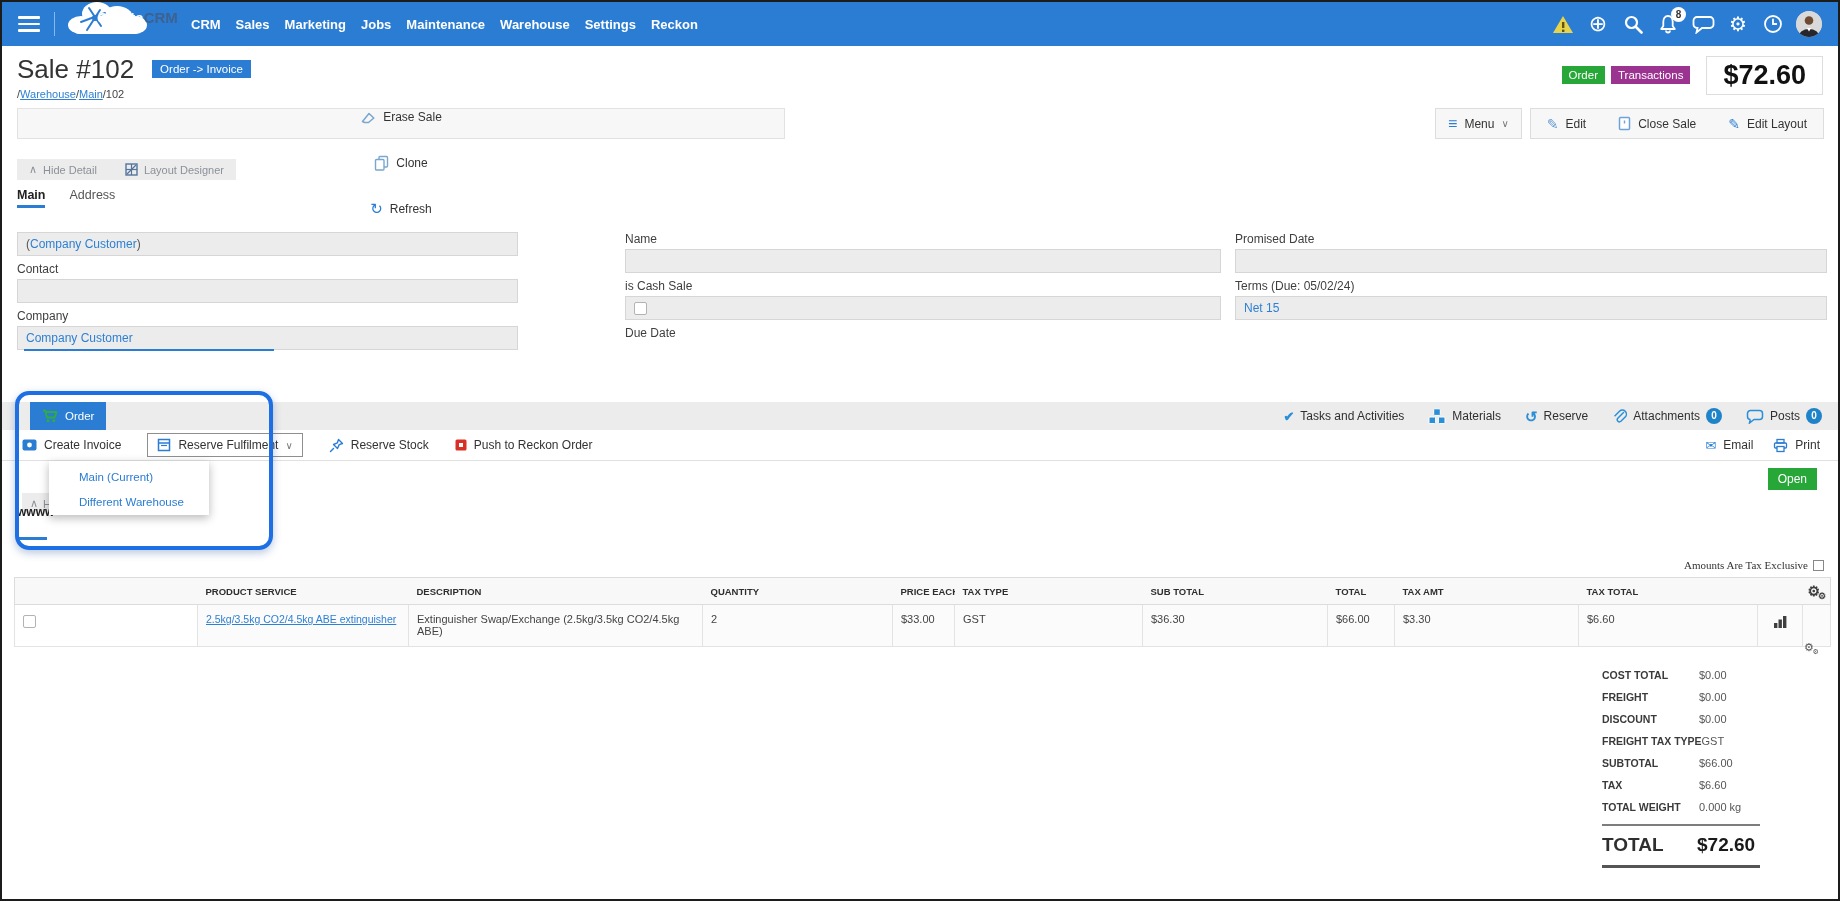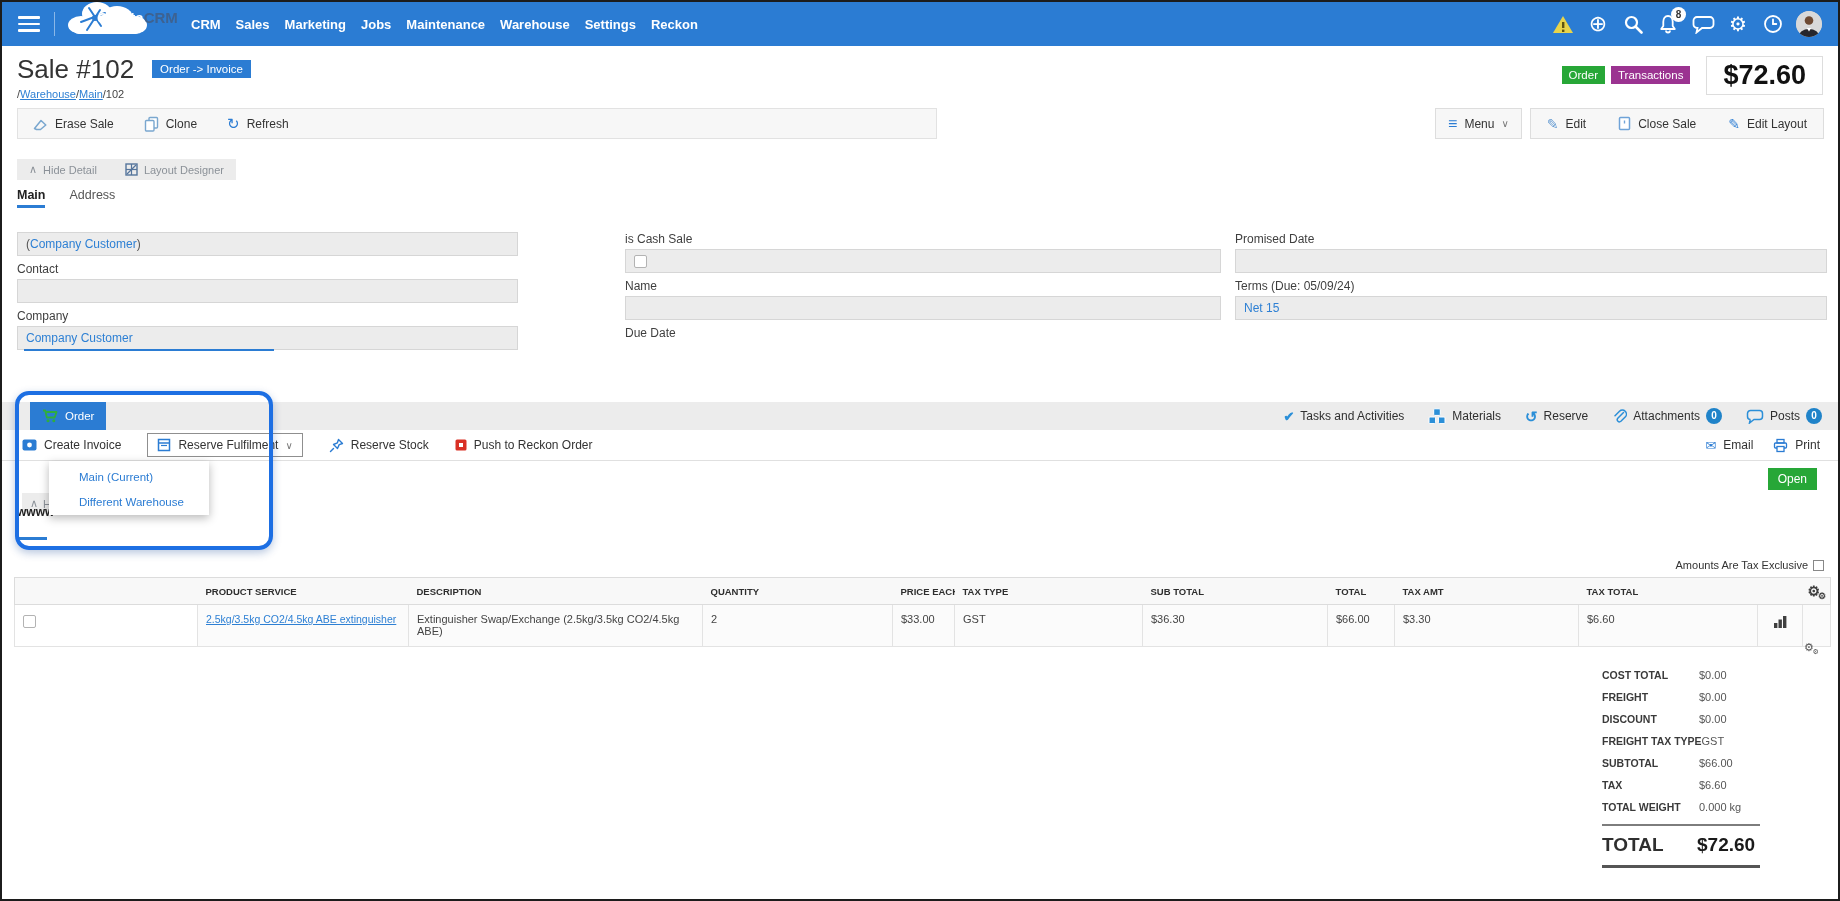--- a/index.html
+++ b/index.html
@@ -34,22 +34,22 @@
   .badge-blue { background:#2b7cd3; color:#fff; font-size:11.5px; padding:3px 8px; }
   .breadcrumb { font-size:11px; color:#444; margin-top:2px; }
   .breadcrumb a { color:#2e80d4; }
   .ph-right { margin-left:auto; display:flex; align-items:center; gap:6px; margin-top:12px; height:30px;}
   .badge-green { background:#27a737; color:#fff; font-size:11.5px; padding:3px 7px; }
   .badge-purple { background:#9b3391; color:#fff; font-size:11.5px; padding:3px 7px; }
   .amount-box { border:1px solid #ddd; background:#fff; font-size:27px; font-weight:bold; color:#111;
                 padding:3px 16px; margin-left:10px; }
 
   
-  .toolbar-left { position:absolute; left:15px; top:106px; width:920px; height:31px; background:#f7f7f7;
-                  border:1px solid #e2e2e2; display:flex; align-items:center; gap:30px; padding:0 14px;}
+  .toolbar-left { position:absolute; left:15px; top:106px; width:768px; height:31px; background:#f7f7f7;
+                  border:1px solid #e2e2e2; display:flex; align-items:center; gap:30px; padding:0 14px;flex-direction:column;}
   .tb-btn { display:inline-flex; align-items:center; gap:7px; font-size:12px; color:#333; cursor:pointer; white-space:nowrap;}
   .toolbar-right { position:absolute; right:14px; top:106px; display:flex; gap:8px; }
   .menu-box { height:31px; background:#f7f7f7; border:1px solid #ddd; display:flex; align-items:center;
               gap:7px; padding:0 12px; font-size:12px; color:#333; cursor:pointer;}
   .btn-group { height:31px; background:#f7f7f7; border:1px solid #ddd; display:flex; align-items:center;}
   .btn-group .tb-btn { padding:0 16px; height:100%; }
   .glyph-blue { color:#2b7cd3; font-size:15px; line-height:1;}
   .glyph-softblue { color:#5f97d0; font-size:14px; line-height:1;}
   .chev { font-size:10px; color:#777; }
 
@@ -101,21 +101,21 @@
                 display:flex; align-items:center; padding-left:8px; z-index:30;
                 font-size:11px; color:#8b9198; gap:5px;}
   .wwww-tab { position:absolute; left:15px; top:503px; font-size:12px; font-weight:bold; color:#222; z-index:30;}
   .wwww-underline { position:absolute; left:15px; top:535px; width:30px; height:3px; background:#2b7cd3; z-index:30;}
   .highlight-box { position:absolute; left:13px; top:389px; width:258px; height:159px;
                    border:4px solid #1d6fe3; border-radius:14px; z-index:50; pointer-events:none;
                    box-shadow:0 3px 8px rgba(20,70,150,.3);}
 
   
   .tax-excl { position:absolute; top:557px; right:14px; display:flex; align-items:center; gap:5px;
-              font-size:11px; color:#333;}
+              font-size:11px; color:#333;font-family:Liberation Serif, serif;}
   .cb-sm { width:11px; height:11px; border:1px solid #888; background:#fff; display:inline-block;}
   .grid { position:absolute; left:12px; top:575px; width:1816px; border-collapse:collapse;
           border:1px solid #dcdcdc; table-layout:fixed; }
   .grid th { font-size:9.5px; font-weight:bold; color:#2e2e2e; text-align:left; padding:6px 3px 6px 8px;
              background:#f8f8f8; white-space:nowrap; overflow:hidden; border-bottom:1px solid #dcdcdc;}
   .grid td { font-size:11px; color:#444; padding:8px 8px; border:1px solid #e3e3e3; background:#fbfbfb;
              height:42px; vertical-align:top;}
   .grid td.cbcell { background:#fff; vertical-align:top; padding-top:10px;}
   .grid td a { color:#2e80d4; font-size:10.5px; }
   .grid th.iconh { text-align:right; padding-right:10px; overflow:visible;}
@@ -314,40 +314,40 @@
     </div>
     <div class="fgroup">
       <div class="flabel">Company</div>
       <div class="ffield company-field">
           <a href="#">Company Customer</a>
         </div>
     </div>
   </div>
   <div class="fcol fcol2">
     <div class="fgroup">
+      <div class="flabel">Name</div>
+      <div class="ffield"></div>
+    </div>
+    <div class="fgroup">
       <div class="flabel">is Cash Sale</div>
       <div class="ffield">
           <span class="cb"></span>
         </div>
     </div>
     <div class="fgroup">
-      <div class="flabel">Name</div>
-      <div class="ffield"></div>
-    </div>
-    <div class="fgroup">
       <div class="flabel">Due Date</div>
     </div>
   </div>
   <div class="fcol fcol3">
     <div class="fgroup">
       <div class="flabel">Promised Date</div>
       <div class="ffield"></div>
     </div>
     <div class="fgroup">
-      <div class="flabel">Terms (Due: 05/09/24)</div>
+      <div class="flabel">Terms (Due: 05/02/24)</div>
       <div class="ffield">
           <a href="#">Net 15</a>
         </div>
     </div>
   </div>
 
   <div class="order-tabbar">
     <span class="order-tab">
       <svg width="16" height="14" viewBox="0 0 16 14">
           <path d="M1 1.5 H3.2 L4.9 8.5 H12.6 L14.6 3 H4.3" fill="none" stroke="#2fae3e" stroke-width="1.8" stroke-linejoin="round"></path>

